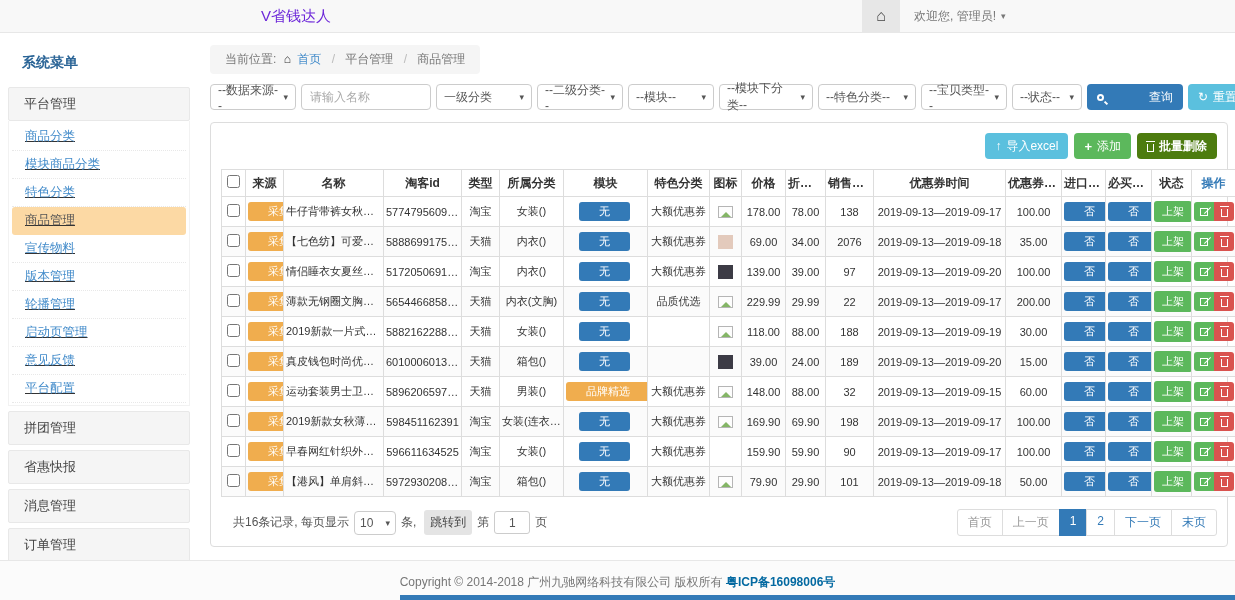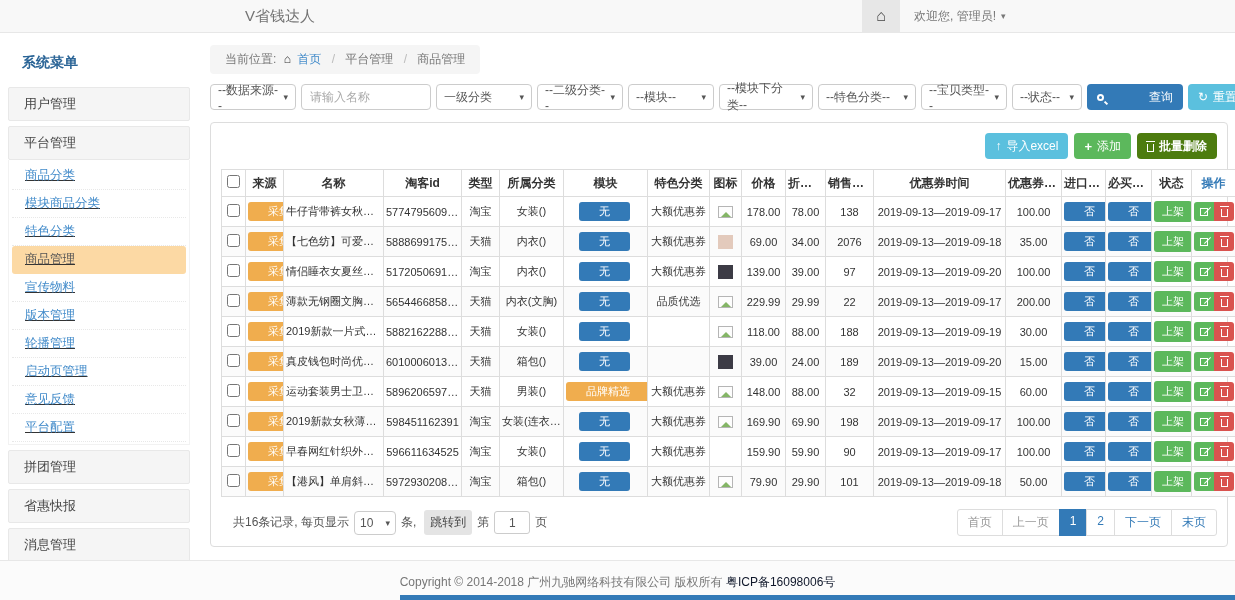--- a/index.html
+++ b/index.html
@@ -3,21 +3,21 @@
 <meta charset="utf-8">
 <style>
   * { box-sizing: border-box; margin: 0; padding: 0; }
   body {
     position: relative; width: 1235px; height: 600px; overflow: hidden;
     background: #fff; font-family: "Liberation Sans", "DejaVu Sans", sans-serif;
     color: #333;
   }
   
   .topbar { height: 33px; background: #f8f8f8; border-bottom: 1px solid #e7e7e7; position: relative; }
-  .brand { position: absolute; left: 245px; top: 7px; font-size: 15px; color: #737373; }
+  .brand { position: absolute; left: 261px; top: 7px; font-size: 15px; color: #6d28d9; }
   .top-right { position: absolute; left: 862px; top: 0; height: 32px; display: flex; align-items: stretch; }
   .home-box { width: 38px; background: #e7e7e7; display: flex; align-items: center; justify-content: center; color: #444; font-size: 16px; cursor: pointer; }
   .welcome { display: flex; align-items: center; gap: 5px; padding: 0 14px; font-size: 12px; color: #777; cursor: pointer; }
   .caret-sm { font-size: 9px; color: #777; }
   
   .sidebar { position: absolute; left: 8px; top: 45px; width: 182px; z-index: 1; }
   .sb-title { padding: 9px 14px 10px; font-size: 14px; font-weight: bold; color: #2a6496; }
   .sb-group { margin-top: 5px; background: #f5f5f5; border: 1px solid #e8e8e8; border-radius: 2px; padding: 7px 15px; font-size: 13px; color: #444; cursor: pointer; }
   .sb-sub { border: 1px solid #f2f2f2; border-top: none; padding: 2px 3px; text-decoration: underline; }
   .sb-sub-item { padding: 5px 13px; font-size: 12.5px; color: #428bca; border-bottom: 1px dotted #e8e8e8; cursor: pointer; }
@@ -76,42 +76,41 @@
   .jump-input { width: 36px; height: 23px; border: 1px solid #ccc; border-radius: 3px; text-align: center; margin: 0 5px; font-size: 12px; color: #555; }
   .pg-right { display: flex; }
   .pg-item { border: 1px solid #ddd; padding: 4px 10px; margin-left: -1px; cursor: pointer; background: #fff; }
   .pg-item:first-child { border-radius: 3px 0 0 3px; }
   .pg-item:last-child { border-radius: 0 3px 3px 0; }
   .pg-muted { color: #999; }
   .pg-link { color: #337ab7; }
   .pg-active { background: #337ab7; color: #fff; border-color: #337ab7; }
   
   .footer { position: absolute; left: 0; right: 0; bottom: 0; height: 40px; background: #fbfbfb; border-top: 1px solid #e7e7e7; text-align: center; font-size: 12px; color: #777; padding-top: 13px; z-index: 5; }
-  .icp-link { color: #0f172a; text-decoration: none; cursor: pointer; }
+  .icp-link { color: #0369a1; text-decoration: none; cursor: pointer; font-weight: bold; }
   .bottom-bar { position: absolute; bottom: 0; left: 400px; right: 0; height: 5px; background: #337ab7; z-index: 6; }
 </style>
 </head>
 <body>
 
 <div class="topbar">
   <div class="brand">V省钱达人</div>
   <div class="top-right">
     <div class="home-box">
         <span>⌂</span>
       </div>
     <div class="welcome">
       <span>欢迎您, 管理员!</span>
       <span class="caret-sm">▾</span>
     </div>
   </div>
 </div>
 
 <div class="sidebar">
   <div class="sb-title">系统菜单</div>
-  <div class="sb-group">用户管理</div>
   <div class="sb-group">平台管理</div>
   <div class="sb-sub">
       <div class="sb-sub-item" data-active="false">商品分类</div>
       <div class="sb-sub-item" data-active="false">模块商品分类</div>
       <div class="sb-sub-item" data-active="false">特色分类</div>
       <div class="sb-sub-item" data-active="true">商品管理</div>
       <div class="sb-sub-item" data-active="false">宣传物料</div>
       <div class="sb-sub-item" data-active="false">版本管理</div>
       <div class="sb-sub-item" data-active="false">轮播管理</div>
       <div class="sb-sub-item" data-active="false">启动页管理</div>

